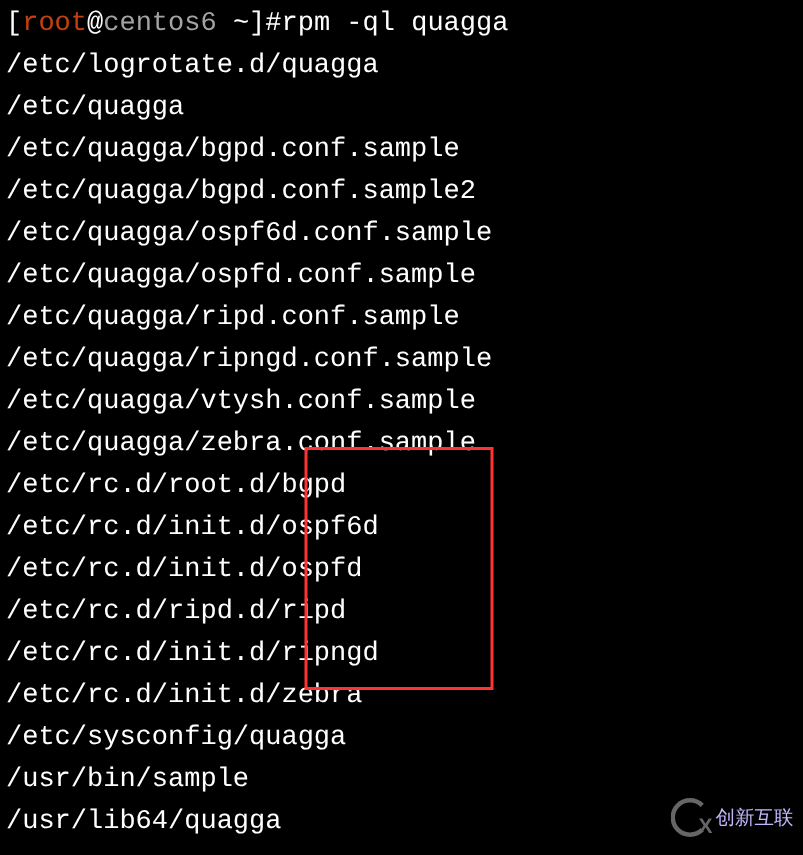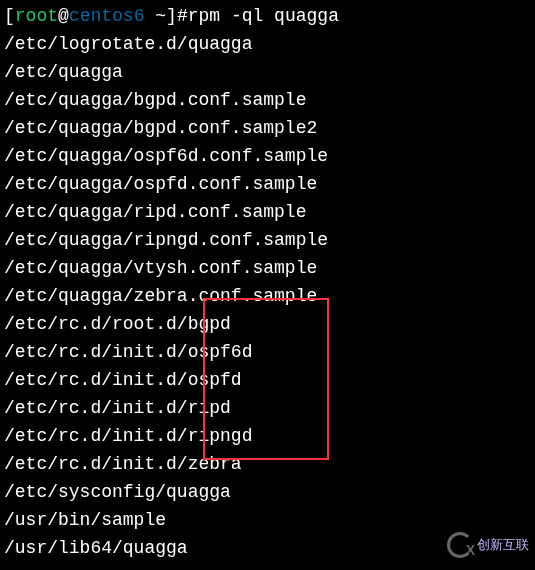--- a/index.html
+++ b/index.html
@@ -14,23 +14,23 @@
     height: 570px;
     overflow: hidden;
     position: relative;
   }
   .terminal {
     padding: 2px 4px;
     white-space: pre;
     position: relative;
   }
   .prompt-bracket { color: #ffffff; }
-  .prompt-user    { color: #22c55e; }
+  .prompt-user    { color: #c2410c; }
   .prompt-at      { color: #ffffff; }
-  .prompt-host    { color: #0369a1; }
+  .prompt-host    { color: #a3a3a3; }
   .prompt-path    { color: #ffffff; }
   .cmd            { color: #ffffff; margin-top: 37px; }
   .out            { color: #ffffff; }
 
   .highlight-box {
     position: absolute;
     border: 2px solid #ff3333;
     pointer-events: none;
     left: 203px;
     top: 298px;
@@ -91,21 +91,21 @@
 <span class="out">/etc/quagga/bgpd.conf.sample2</span>
 <span class="out">/etc/quagga/ospf6d.conf.sample</span>
 <span class="out">/etc/quagga/ospfd.conf.sample</span>
 <span class="out">/etc/quagga/ripd.conf.sample</span>
 <span class="out">/etc/quagga/ripngd.conf.sample</span>
 <span class="out">/etc/quagga/vtysh.conf.sample</span>
 <span class="out">/etc/quagga/zebra.conf.sample</span>
 <span class="out">/etc/rc.d/root.d/bgpd</span>
 <span class="out">/etc/rc.d/init.d/ospf6d</span>
 <span class="out">/etc/rc.d/init.d/ospfd</span>
-<span class="out">/etc/rc.d/init.d/ripd</span>
+<span class="out">/etc/rc.d/ripd.d/ripd</span>
 <span class="out">/etc/rc.d/init.d/ripngd</span>
 <span class="out">/etc/rc.d/init.d/zebra</span>
 <span class="out">/etc/sysconfig/quagga</span>
 <span class="out">/usr/bin/sample</span>
 <span class="out">/usr/lib64/quagga</span>
 <div class="highlight-box"></div>
 </div>
 
 <div class="watermark">
   <div class="wm-logo">

